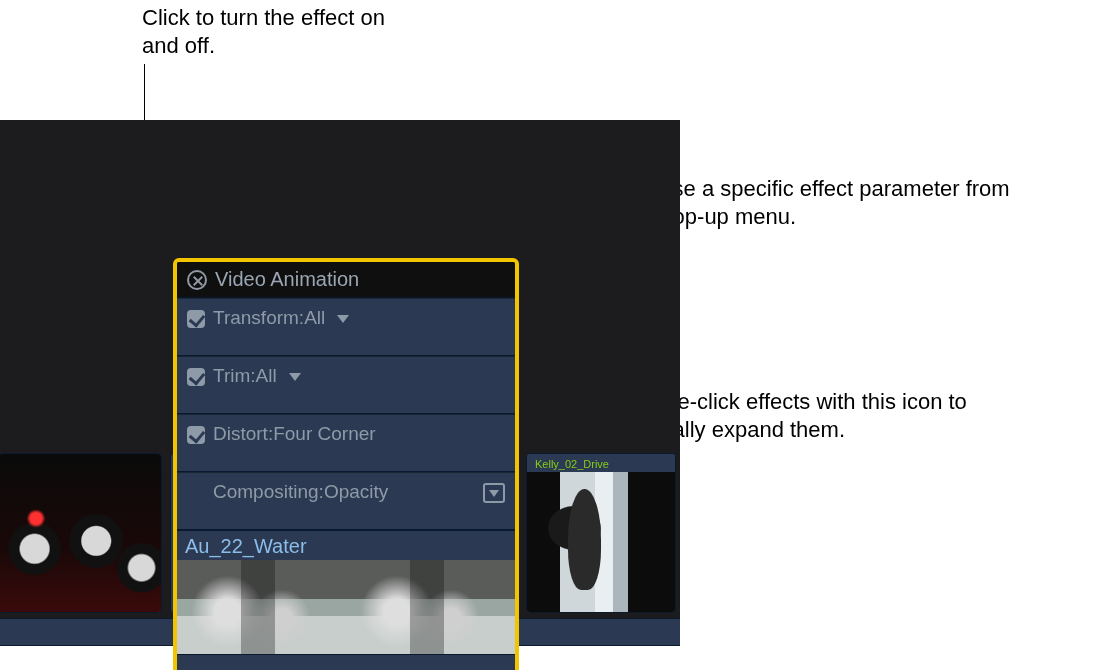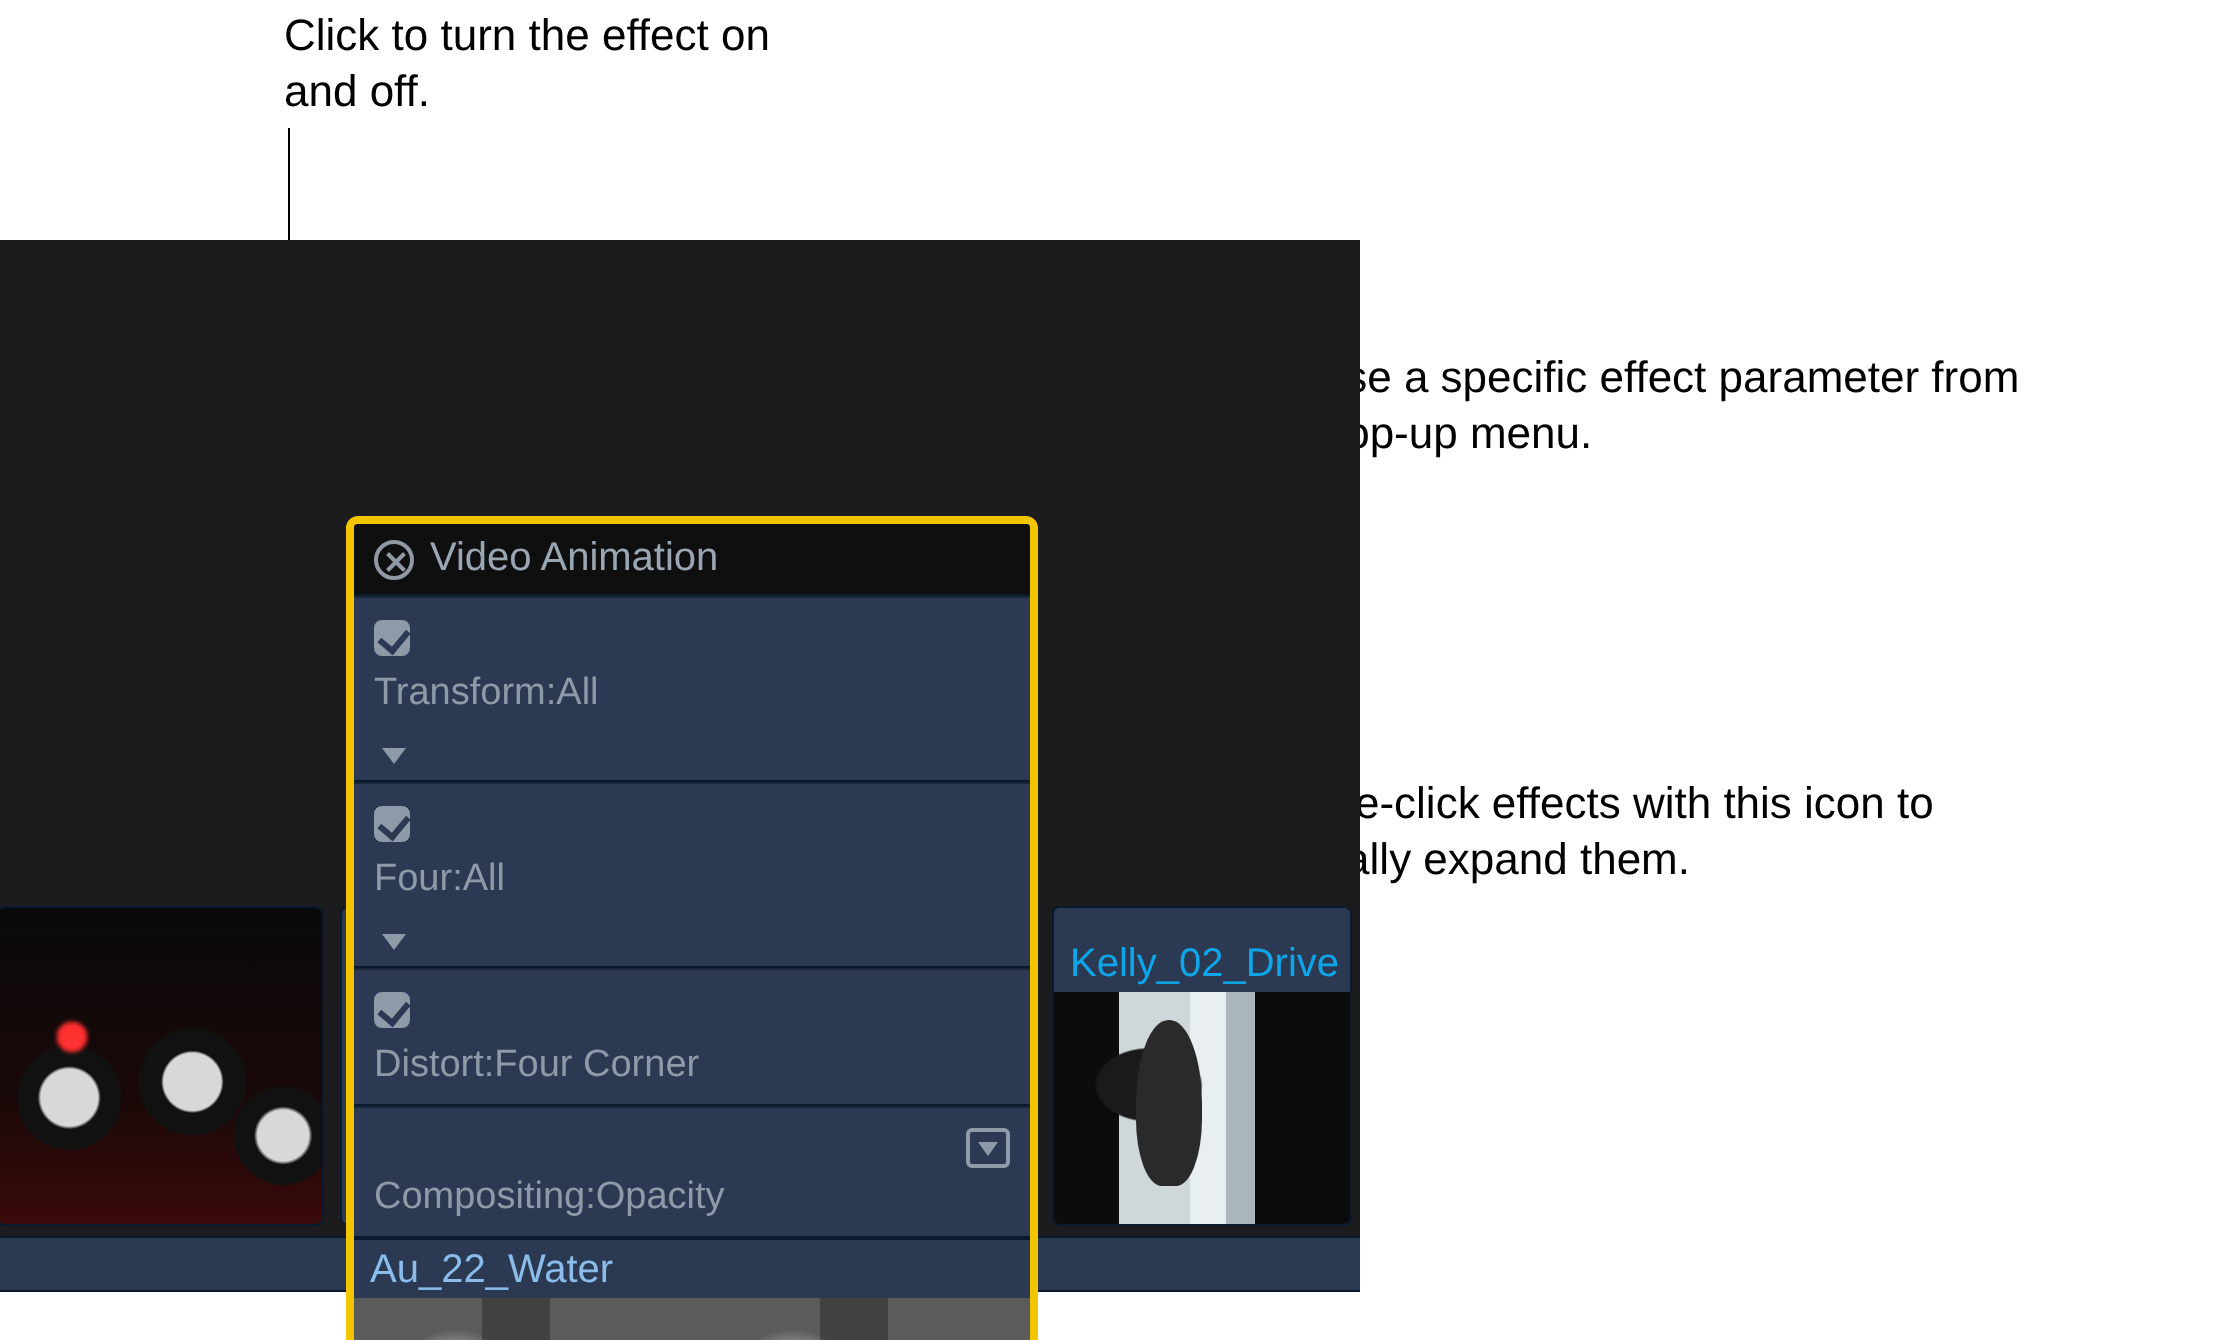--- a/index.html
+++ b/index.html
@@ -97,23 +97,23 @@
     border: 1px solid #0a1a2e;
     border-radius: 4px;
     display: flex;
     flex-direction: column;
     overflow: hidden;
   }
   .clip.left { width: 164px; margin-left: -2px; }
   .clip.center { width: 348px; position: relative; }
   .clip.right { width: 150px; }
   .clip-label {
-    color: #0ea5e9;
-    font-size: 20px;
-    padding: 17px 8px 2px;
+    color: #84cc16;
+    font-size: 11px;
+    padding: 4px 8px 2px;
     background: #2b3a52;
     white-space: nowrap;
   }
   .thumbs {
     flex: 1;
     display: flex;
     gap: 0;
   }
   .thumb {
     flex: 1;
@@ -211,21 +211,20 @@
     align-items: center;
     gap: 8px;
     padding: 8px 10px;
     min-height: 58px;
     border-top: 1px solid #1a2536;
     border-bottom: 1px solid #0a1a2e;
     color: #8f9aa8;
     font-size: 19px;
     position: relative;
     align-items: flex-start;
-    flex-direction: column;
   }
   .panel-row:first-of-type { border-top: none; }
 
   .chk {
     width: 18px; height: 18px;
     border: 2px solid #8f9aa8;
     border-radius: 4px;
     position: relative;
     cursor: pointer;
     flex: 0 0 18px;
@@ -330,21 +329,21 @@
       </div>
 
       <div class="panel-row">
         <span class="chk checked"></span>
         <span class="row-label">Transform:All</span>
         <span class="chev"></span>
       </div>
 
       <div class="panel-row">
         <span class="chk checked"></span>
-        <span class="row-label">Four:All</span>
+        <span class="row-label">Trim:All</span>
         <span class="chev"></span>
       </div>
 
       <div class="panel-row">
         <span class="chk checked"></span>
         <span class="row-label">Distort:Four Corner</span>
       </div>
 
       <div class="panel-row">
         <span class="chk-spacer"></span>

